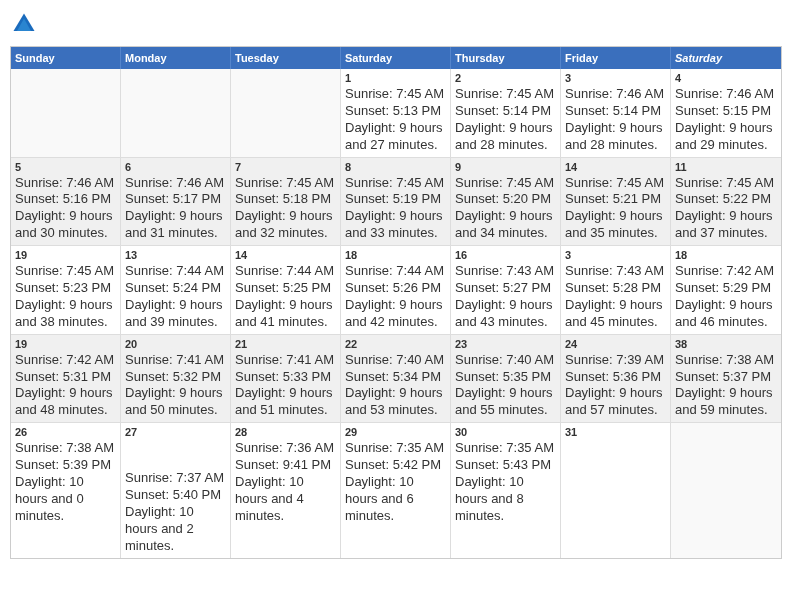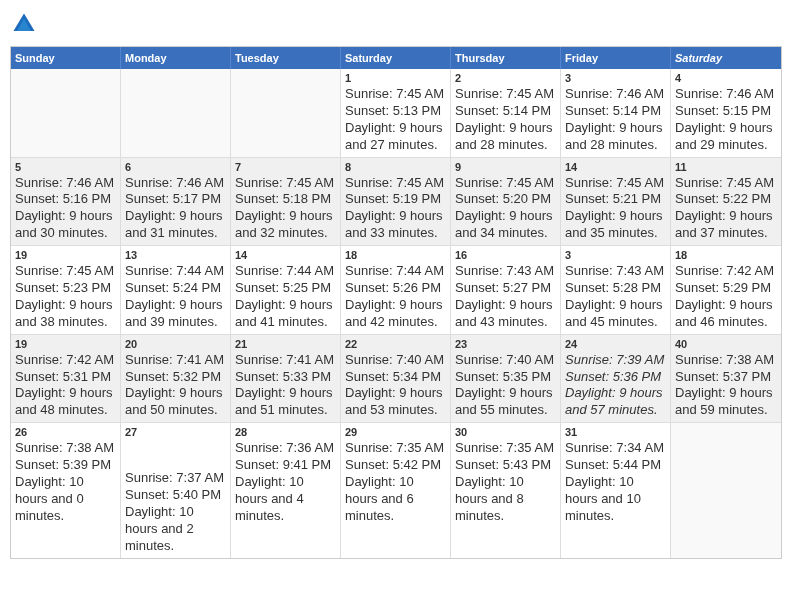--- a/index.html
+++ b/index.html
@@ -289,26 +289,26 @@
 Daylight: 9 hours and 53 minutes.</div>
           </div>
           <div class="cal-cell shaded">
             <span class="day-num">23</span>
             <div class="cell-text" style="white-space: pre-line;">Sunrise: 7:40 AM
 Sunset: 5:35 PM
 Daylight: 9 hours and 55 minutes.</div>
           </div>
           <div class="cal-cell shaded">
             <span class="day-num">24</span>
-            <div class="cell-text" style="white-space: pre-line; font-style: italic;">Sunrise: 7:39 AM
+            <div class="cell-text" style="white-space: pre-line;">Sunrise: 7:39 AM
 Sunset: 5:36 PM
 Daylight: 9 hours and 57 minutes.</div>
           </div>
           <div class="cal-cell shaded">
-            <span class="day-num">40</span>
+            <span class="day-num">38</span>
             <div class="cell-text" style="white-space: pre-line;">Sunrise: 7:38 AM
 Sunset: 5:37 PM
 Daylight: 9 hours and 59 minutes.</div>
           </div>
         </div>
         <div class="cal-row">
           <div class="cal-cell">
             <span class="day-num">26</span>
             <div class="cell-text" style="white-space: pre-line;">Sunrise: 7:38 AM
 Sunset: 5:39 PM
@@ -333,21 +333,18 @@
 Daylight: 10 hours and 6 minutes.</div>
           </div>
           <div class="cal-cell">
             <span class="day-num">30</span>
             <div class="cell-text" style="white-space: pre-line;">Sunrise: 7:35 AM
 Sunset: 5:43 PM
 Daylight: 10 hours and 8 minutes.</div>
           </div>
           <div class="cal-cell">
             <span class="day-num">31</span>
-            <div class="cell-text" style="white-space: pre-line;">Sunrise: 7:34 AM
-Sunset: 5:44 PM
-Daylight: 10 hours and 10 minutes.</div>
           </div>
           <div class="cal-cell empty"></div>
         </div>
       </div>
   </div>
 </div>
 
 </body></html>

